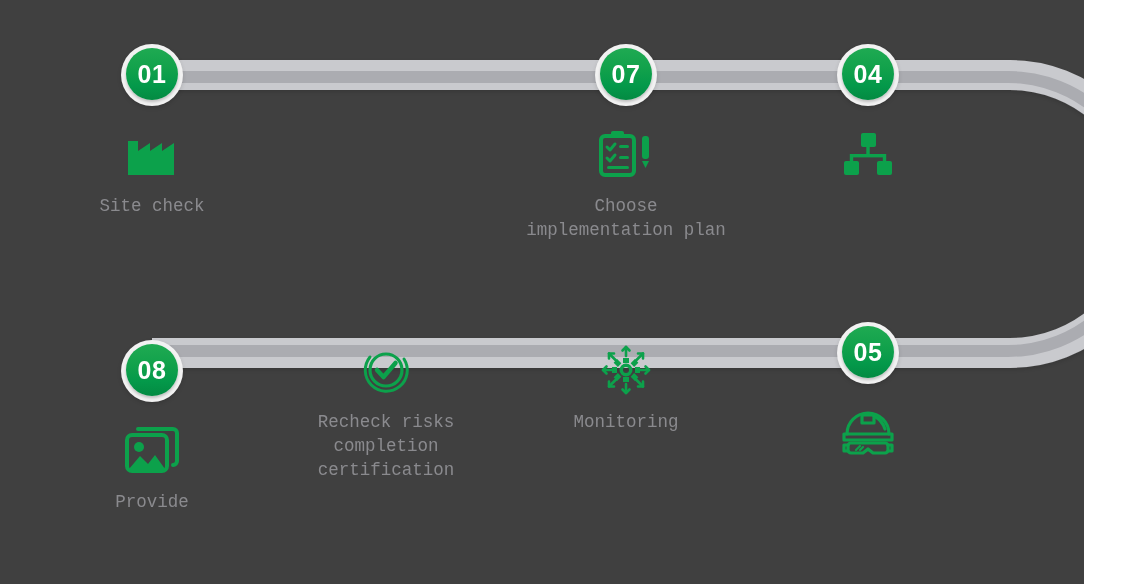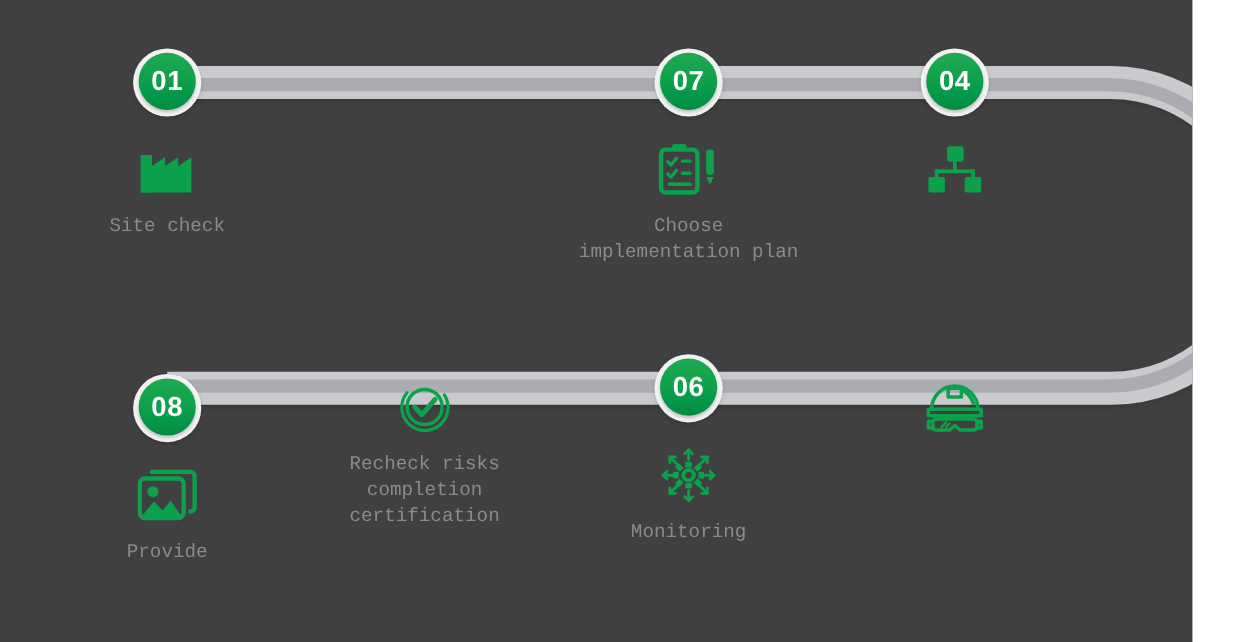--- a/index.html
+++ b/index.html
@@ -200,26 +200,20 @@
         <path d="M44 14 A21 21 0 1 1 10 12" fill="none" stroke="#0CA14B" stroke-width="3" stroke-linecap="round"></path>
         <circle cx="26" cy="25" r="16" fill="none" stroke="#0CA14B" stroke-width="3.2"></circle>
         <path d="M17 25 l6.5 7 l12 -14" fill="none" stroke="#0CA14B" stroke-width="4.5" stroke-linecap="round" stroke-linejoin="round"></path>
       </svg>
     </div>
     <div class="step-label">Recheck risks
 completion certification</div>
   </div>
 
   <div class="step" style="left:511px; top:322px;">
-    <div class="badge-wrap">
-      <div class="badge-ring"></div>
-      <div class="badge">
-        <span class="badge-num">06</span>
-      </div>
-    </div>
     <div class="icon-box">
       <svg width="56" height="52" viewBox="0 0 56 52">
         <g fill="#0CA14B">
           <path d="M28 19.5 a6.5 6.5 0 1 0 0 13 a6.5 6.5 0 0 0 0 -13 z M28 23 a3 3 0 1 1 0 6 a3 3 0 0 1 0 -6 z"></path>
           <rect x="25" y="14" width="6" height="5"></rect>
           <rect x="25" y="33" width="6" height="5"></rect>
           <rect x="14" y="23" width="5" height="6"></rect>
           <rect x="37" y="23" width="5" height="6"></rect>
           <rect x="17" y="16" width="5" height="6" transform="rotate(-45 19.5 19)"></rect>
           <rect x="34" y="16" width="5" height="6" transform="rotate(45 36.5 19)"></rect>
@@ -243,20 +237,26 @@
             <path d="M11 37.5 L11 42.5 L16 42.5"></path>
           <path d="M37.5 35 L45 42.5"></path>
             <path d="M45 37.5 L45 42.5 L40 42.5"></path>
         </g>
       </svg>
     </div>
     <div class="step-label">Monitoring</div>
   </div>
 
   <div class="step" style="left:753px; top:322px;">
+    <div class="badge-wrap">
+      <div class="badge-ring"></div>
+      <div class="badge">
+        <span class="badge-num">05</span>
+      </div>
+    </div>
     <div class="icon-box">
       <svg width="58" height="50" viewBox="0 0 58 50">
         <g fill="none" stroke="#0CA14B" stroke-width="3.2" stroke-linecap="round" stroke-linejoin="round">
           <path d="M8 27 a21 21 0 0 1 42 0"></path>
           <path d="M23 8 h12 v8 h-12 z"></path>
           <path d="M35 9 q8 4 11 13"></path>
           <path d="M5 27 h48 v6 H5 z"></path>
           <path d="M12 36 h34 a3 3 0 0 1 3 3 v4 a3 3 0 0 1 -3 3 h-12 l-5 -4 l-5 4 h-12 a3 3 0 0 1 -3 -3 v-4 a3 3 0 0 1 3 -3 z"></path>
           <path d="M9 38 H5 v6 h4"></path>
           <path d="M49 38 h4 v6 h-4"></path>

